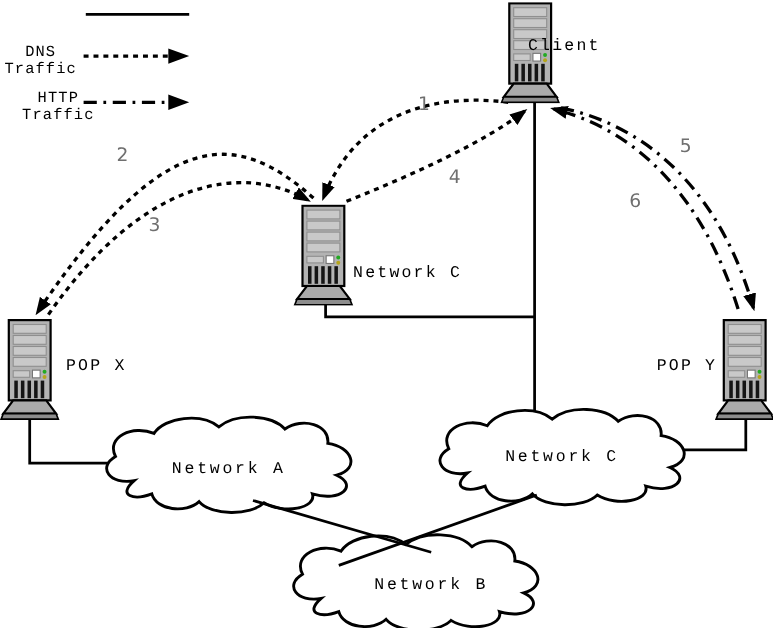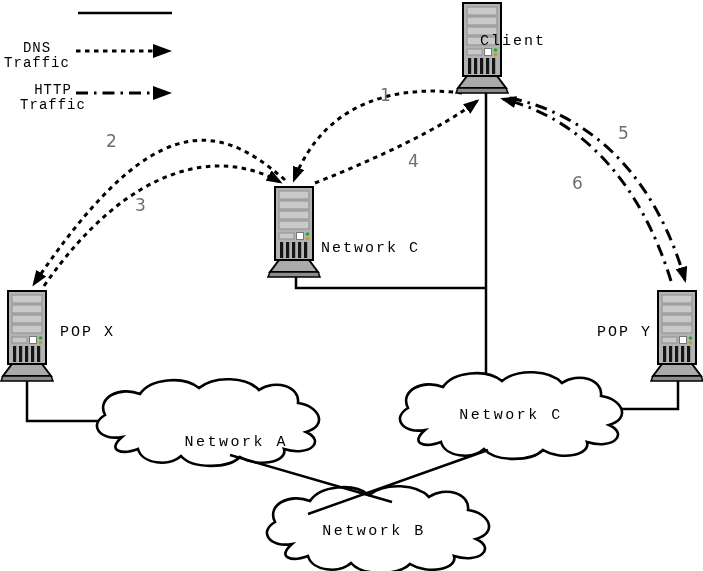--- a/index.html
+++ b/index.html
@@ -128,23 +128,23 @@
     </svg>
   </div>
 
   <div class="label" style="left:480px; top:32px;">Client</div>
   <div class="label" style="left:321px; top:201px;">
     <span style="display:block">Network C</span>
   </div>
   <div class="label" style="left:60px; top:323px;">POP X</div>
   <div class="label" style="left:597px; top:323px;">POP Y</div>
 
-  <div class="cloud-label" style="left:128px; top:434px;text-align:right;">Network A</div>
+  <div class="cloud-label" style="left:128px; top:418px;">Network A</div>
   <div class="cloud-label" style="left:431px; top:407px;">Network C</div>
-  <div class="cloud-label" style="left:294px; top:523px;">Network B</div>
+  <div class="cloud-label" style="left:312px; top:523px;">Network B</div>
 
   <div class="num" style="left:380px; top:85px;">1</div>
   <div class="num" style="left:106px; top:131px;">2</div>
   <div class="num" style="left:135px; top:195px;">3</div>
   <div class="num" style="left:408px; top:151px;">4</div>
   <div class="num" style="left:618px; top:123px;">5</div>
   <div class="num" style="left:572px; top:173px;">6</div>
 
 </div>
 

